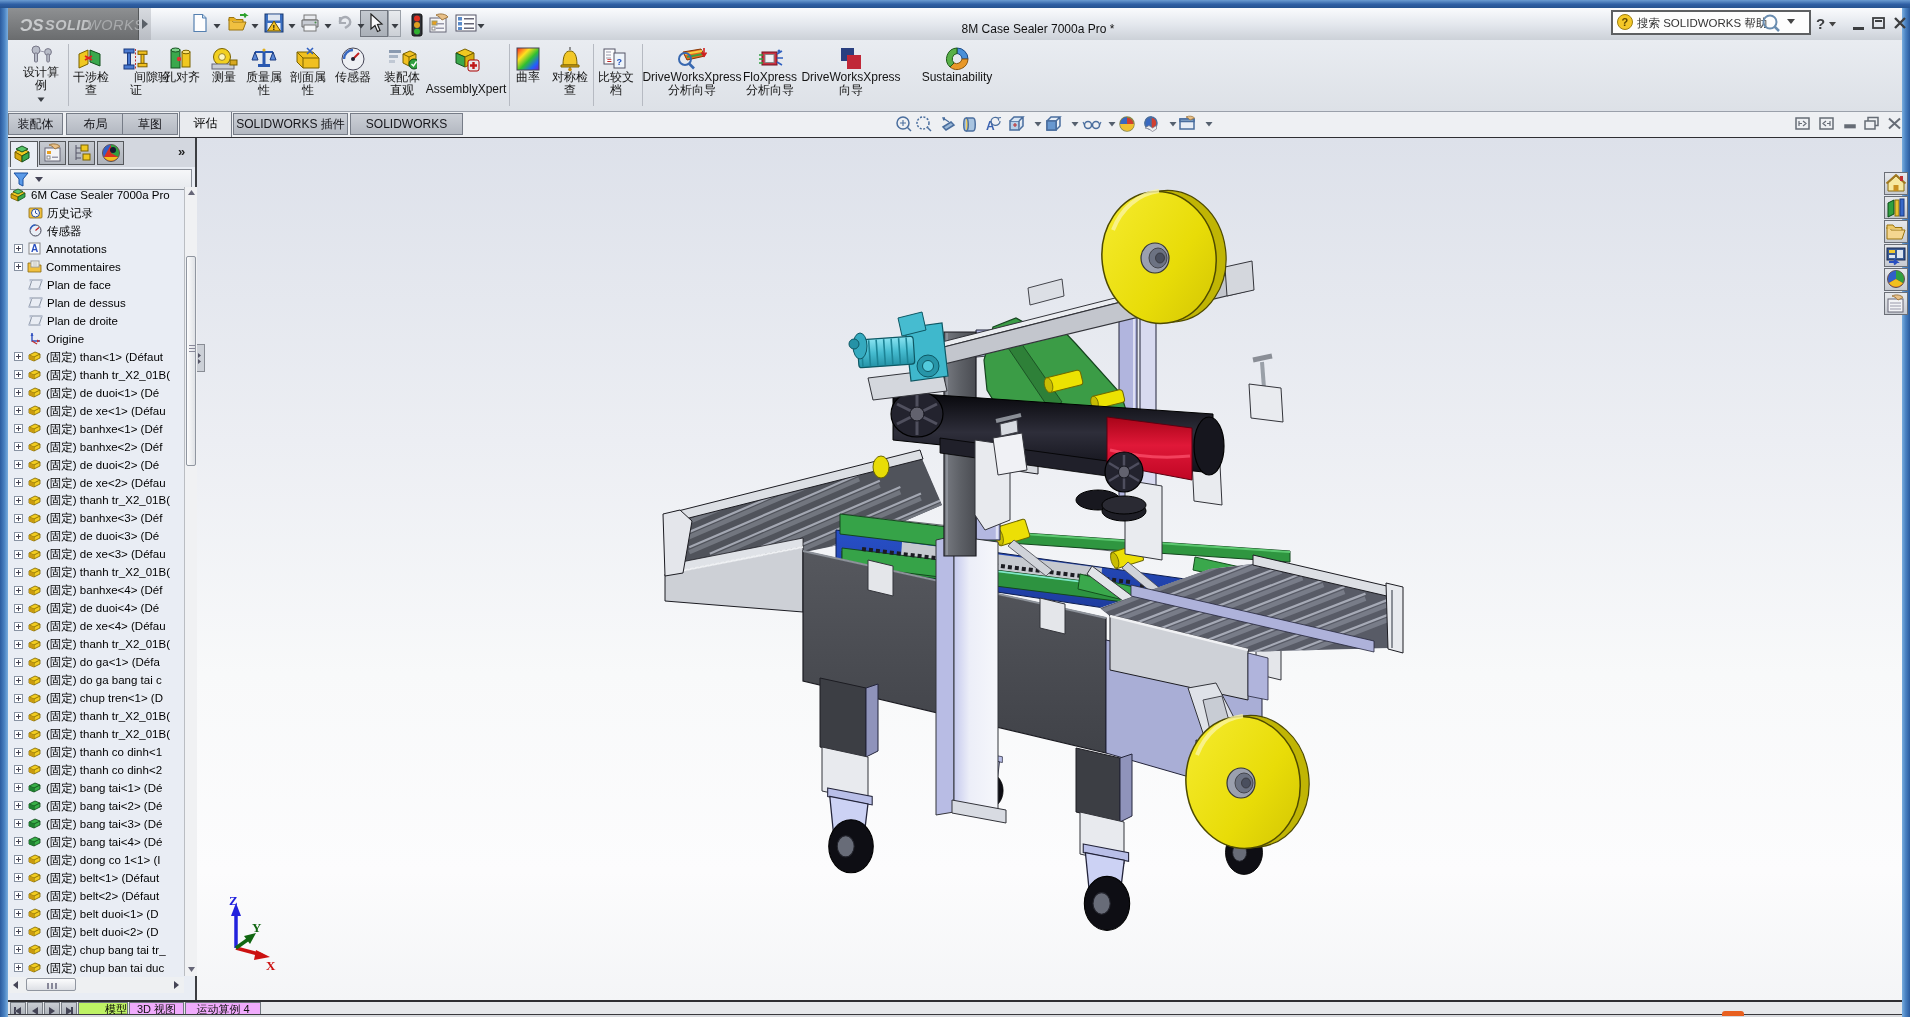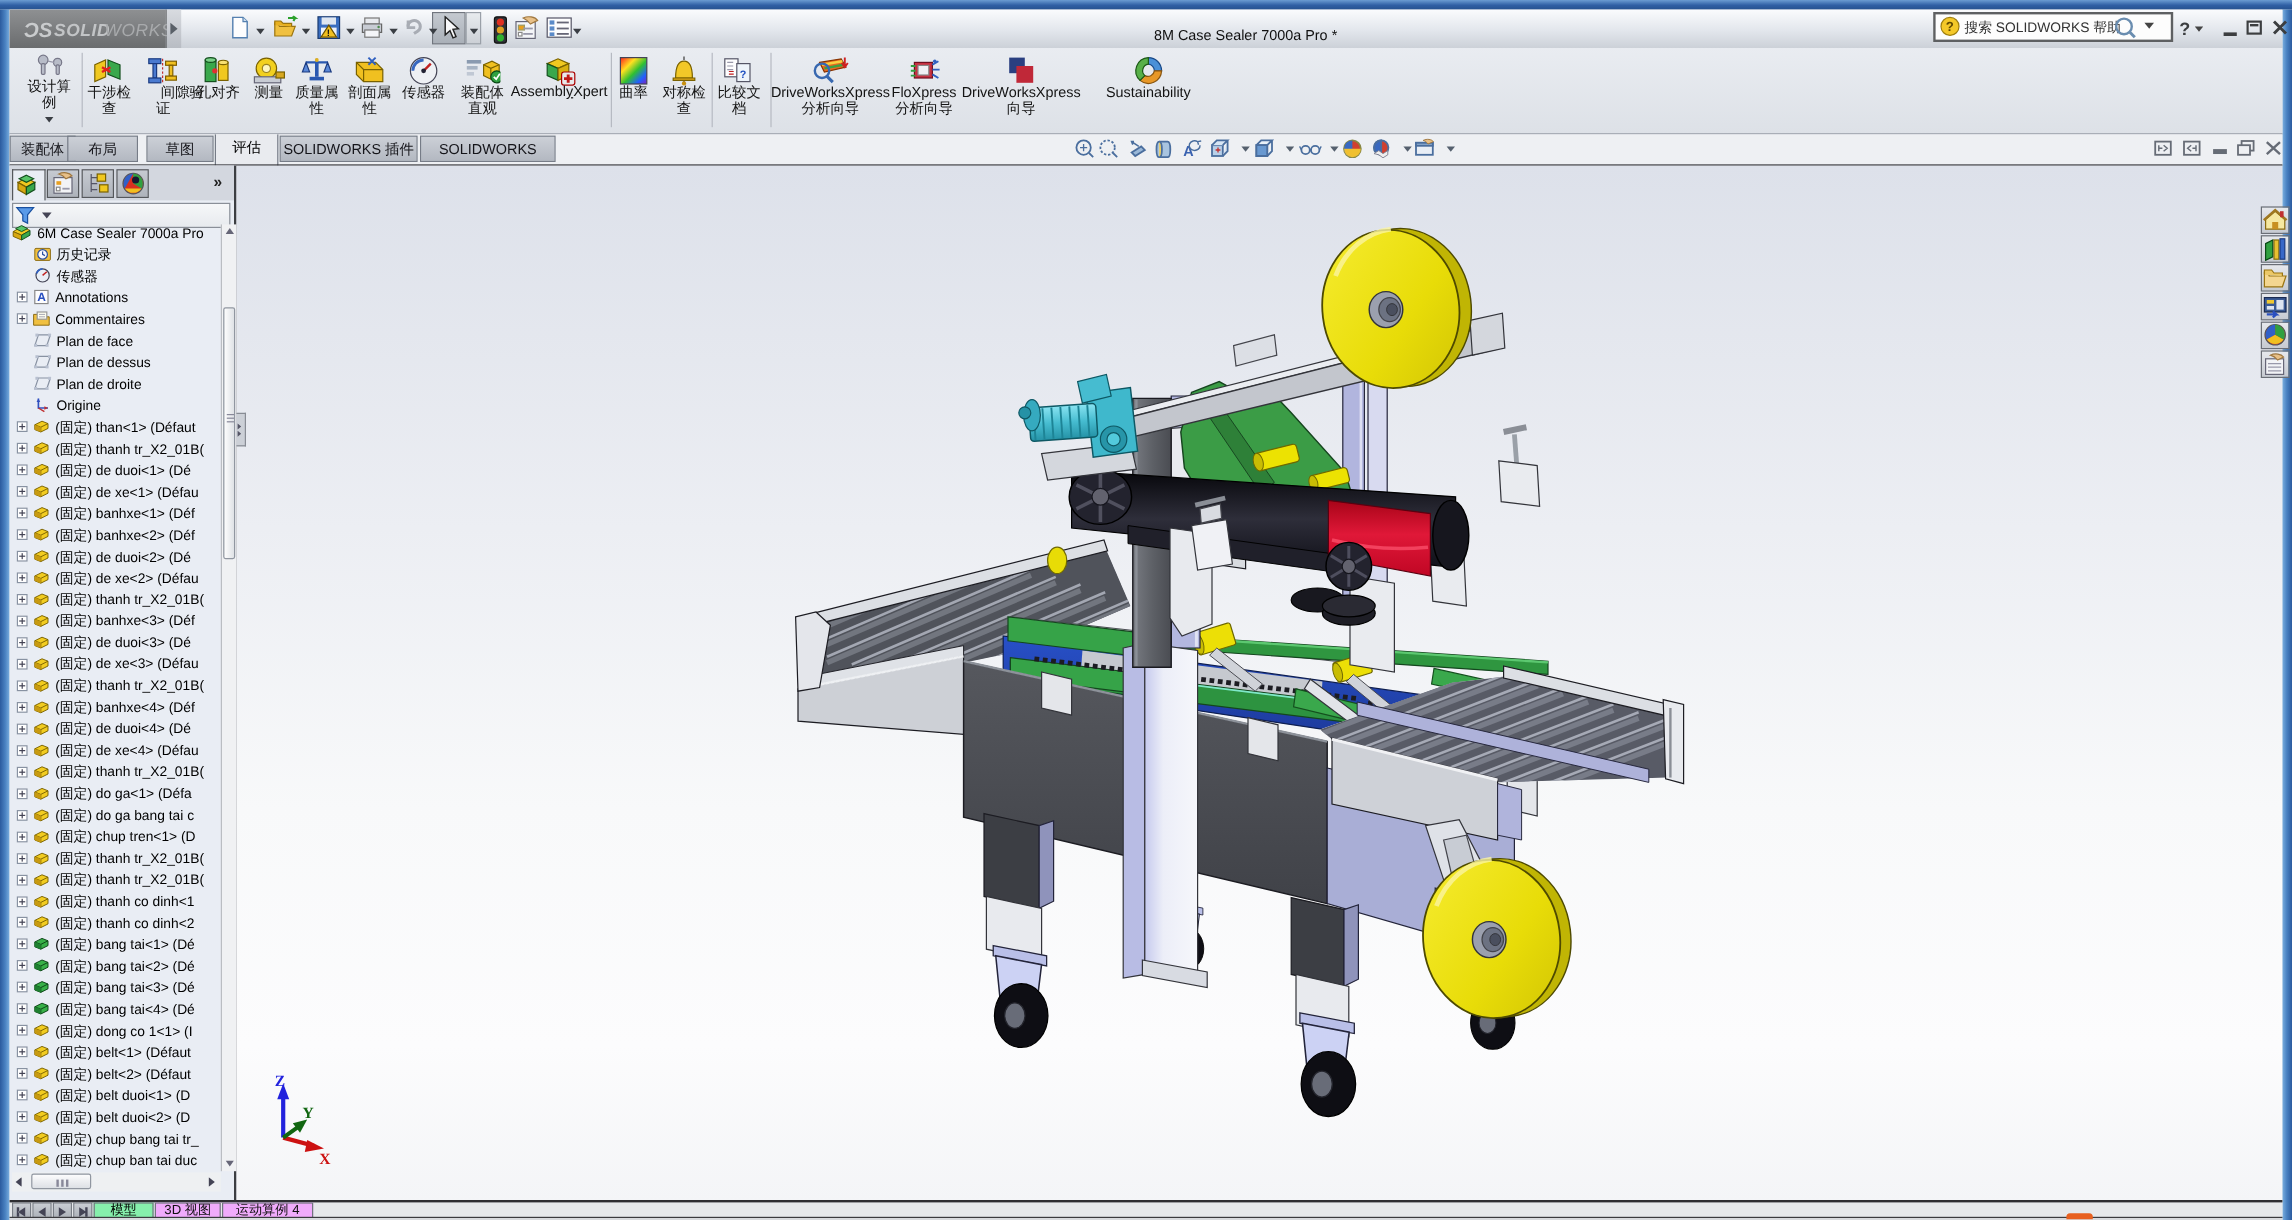--- a/index.html
+++ b/index.html
@@ -32,21 +32,21 @@
 .pm:after{content:"";position:absolute;left:3px;top:1px;width:1px;height:5px;background:#445}
 .noexp{display:inline-block;width:18px}
 .ti{display:inline-block;vertical-align:middle;margin-right:4px;position:relative;top:-1px}
 #vscroll{position:absolute;left:176px;top:49px;width:13px;height:789px;background:#f0f1f3;border-left:1px solid #babdc2}
 #vthumb{position:absolute;left:1px;top:69px;width:10px;height:210px;background:linear-gradient(90deg,#fdfdfd,#dfe2e6);border:1px solid #9096a0;border-radius:2px}
 #hscroll{position:absolute;left:2px;top:839px;width:174px;height:16px;background:#eef0f2}
 #splitter{position:absolute;left:197px;top:344px;width:8px;height:28px;background:#ccd0d7;border:1px solid #888c94;border-left:none;z-index:5}
 #dtabs{position:absolute;left:8px;top:1000px;width:1894px;height:14px;background:#e6e8eb;border-top:2px solid #2e2e32}
 .vcr{position:absolute;top:0px;width:16px;height:13px;background:linear-gradient(#c9cdd3,#aeb3ba);border:1px solid #777c84}
 .dtab{position:absolute;top:0px;height:14px;background:#f0abfc;border:1px solid #70757e;font-size:11px;color:#111;text-align:center;line-height:13px}
-.dtabA{position:absolute;top:0px;height:14px;background:#86efac;border:1px solid #70757e;font-size:11px;color:#000;text-align:center;line-height:13px}
+.dtabA{position:absolute;top:0px;height:14px;background:#bef264;border:1px solid #70757e;font-size:11px;color:#000;text-align:right;line-height:13px}
 #sline{position:absolute;left:8px;top:1014px;width:1894px;height:1px;background:#3a3a3e}
 #sbot{position:absolute;left:8px;top:1015px;width:1894px;height:2px;background:#d8dade}
 .tpb{position:absolute;left:1884px;width:24px;height:23px;background:linear-gradient(#e6e8ec,#c6cad1);border:1px solid #6a6e76}
 </style>
 </head>
 <body>
 <div id="win">
 <div id="btop"></div>
     <div id="bleft"></div>
     <div id="bright"></div>
@@ -240,21 +240,21 @@
         </svg></div>
 <div class="rlab" style="left:324px;top:31px;width:140px">装配体</div>
       <div class="rlab" style="left:324px;top:44px;width:140px">直观</div>
 <div class="abs" style="left:444px;top:6px"><svg width="28" height="26">
           <path d="M4 7 L13 3 L22 7 L13 11 Z" fill="#f0c820" stroke="#7a6200"></path>
           <path d="M4 7 L4 17 L13 21 L13 11 Z" fill="#3aa84c" stroke="#14501e"></path>
           <path d="M22 7 L22 17 L13 21 L13 11 Z" fill="#d8b010" stroke="#7a6200"></path>
           <rect x="16" y="14" width="11" height="11" rx="2" fill="#e8e8ea" stroke="#a00"></rect>
           <path d="M21.5 16 L21.5 23 M18 19.5 L25 19.5" stroke="#c01818" stroke-width="2.4"></path>
         </svg></div>
-<div class="rlab" style="left:388px;top:30px;width:140px">Assembl<u>y</u>Xpert</div>
+<div class="rlab" style="left:388px;top:43px;width:140px">Assembl<u>y</u>Xpert</div>
 <div class="abs" style="left:507px;top:6px"><svg width="26" height="26">
           <defs>
             <linearGradient id="rb" x1="0" y1="0" x2="1" y2="1">
               <stop offset="0" stop-color="#ff2020"></stop>
               <stop offset="0.3" stop-color="#ffe020"></stop>
               <stop offset="0.55" stop-color="#30c030"></stop>
               <stop offset="0.8" stop-color="#2060ff"></stop>
               <stop offset="1" stop-color="#8020c0"></stop>
             </linearGradient>
           </defs>
@@ -308,21 +308,21 @@
           <path d="M25 13 A 11 11 0 0 1 7 21 L11 17 A 5.5 5.5 0 0 0 19 13 Z" fill="#e89828" stroke="#885510"></path>
           <path d="M7 21 A 11 11 0 0 1 14 2 L14 7.5 A 5.5 5.5 0 0 0 11 17 Z" fill="#58b048" stroke="#1e5a18"></path>
         </svg></div>
 <div class="rlab" style="left:879px;top:31px;width:140px">Sustainability</div>
 <div class="rsep" style="left:501px"></div>
 <div class="rsep" style="left:585px"></div>
 <div class="rsep" style="left:634px"></div>
 </div>
 <div id="tabrow">
 <div class="ctab" style="left:0px;width:55px">装配体</div>
-<div class="ctab" style="left:48px;width:59px">布局</div>
+<div class="ctab" style="left:58px;width:59px">布局</div>
 <div class="ctab" style="left:114px;width:56px">草图</div>
 <div class="ctabA" style="left:171px;width:53px">评估</div>
 <div class="ctab" style="left:225px;width:115px">SOLIDWORKS 插件</div>
 <div class="ctab" style="left:342px;width:113px">SOLIDWORKS MBD</div>
 <svg class="abs" style="left:880px;top:3px" width="340" height="21" fill="none" stroke="#4a6e9e" stroke-width="1.5">
 <g transform="translate(7,0)">
           <circle cx="8" cy="8" r="6"></circle>
           <line x1="12.5" y1="12.5" x2="16" y2="16"></line>
           <path d="M5 8 L11 8 M8 5 L8 11" stroke-width="1.1"></path>
         </g>

